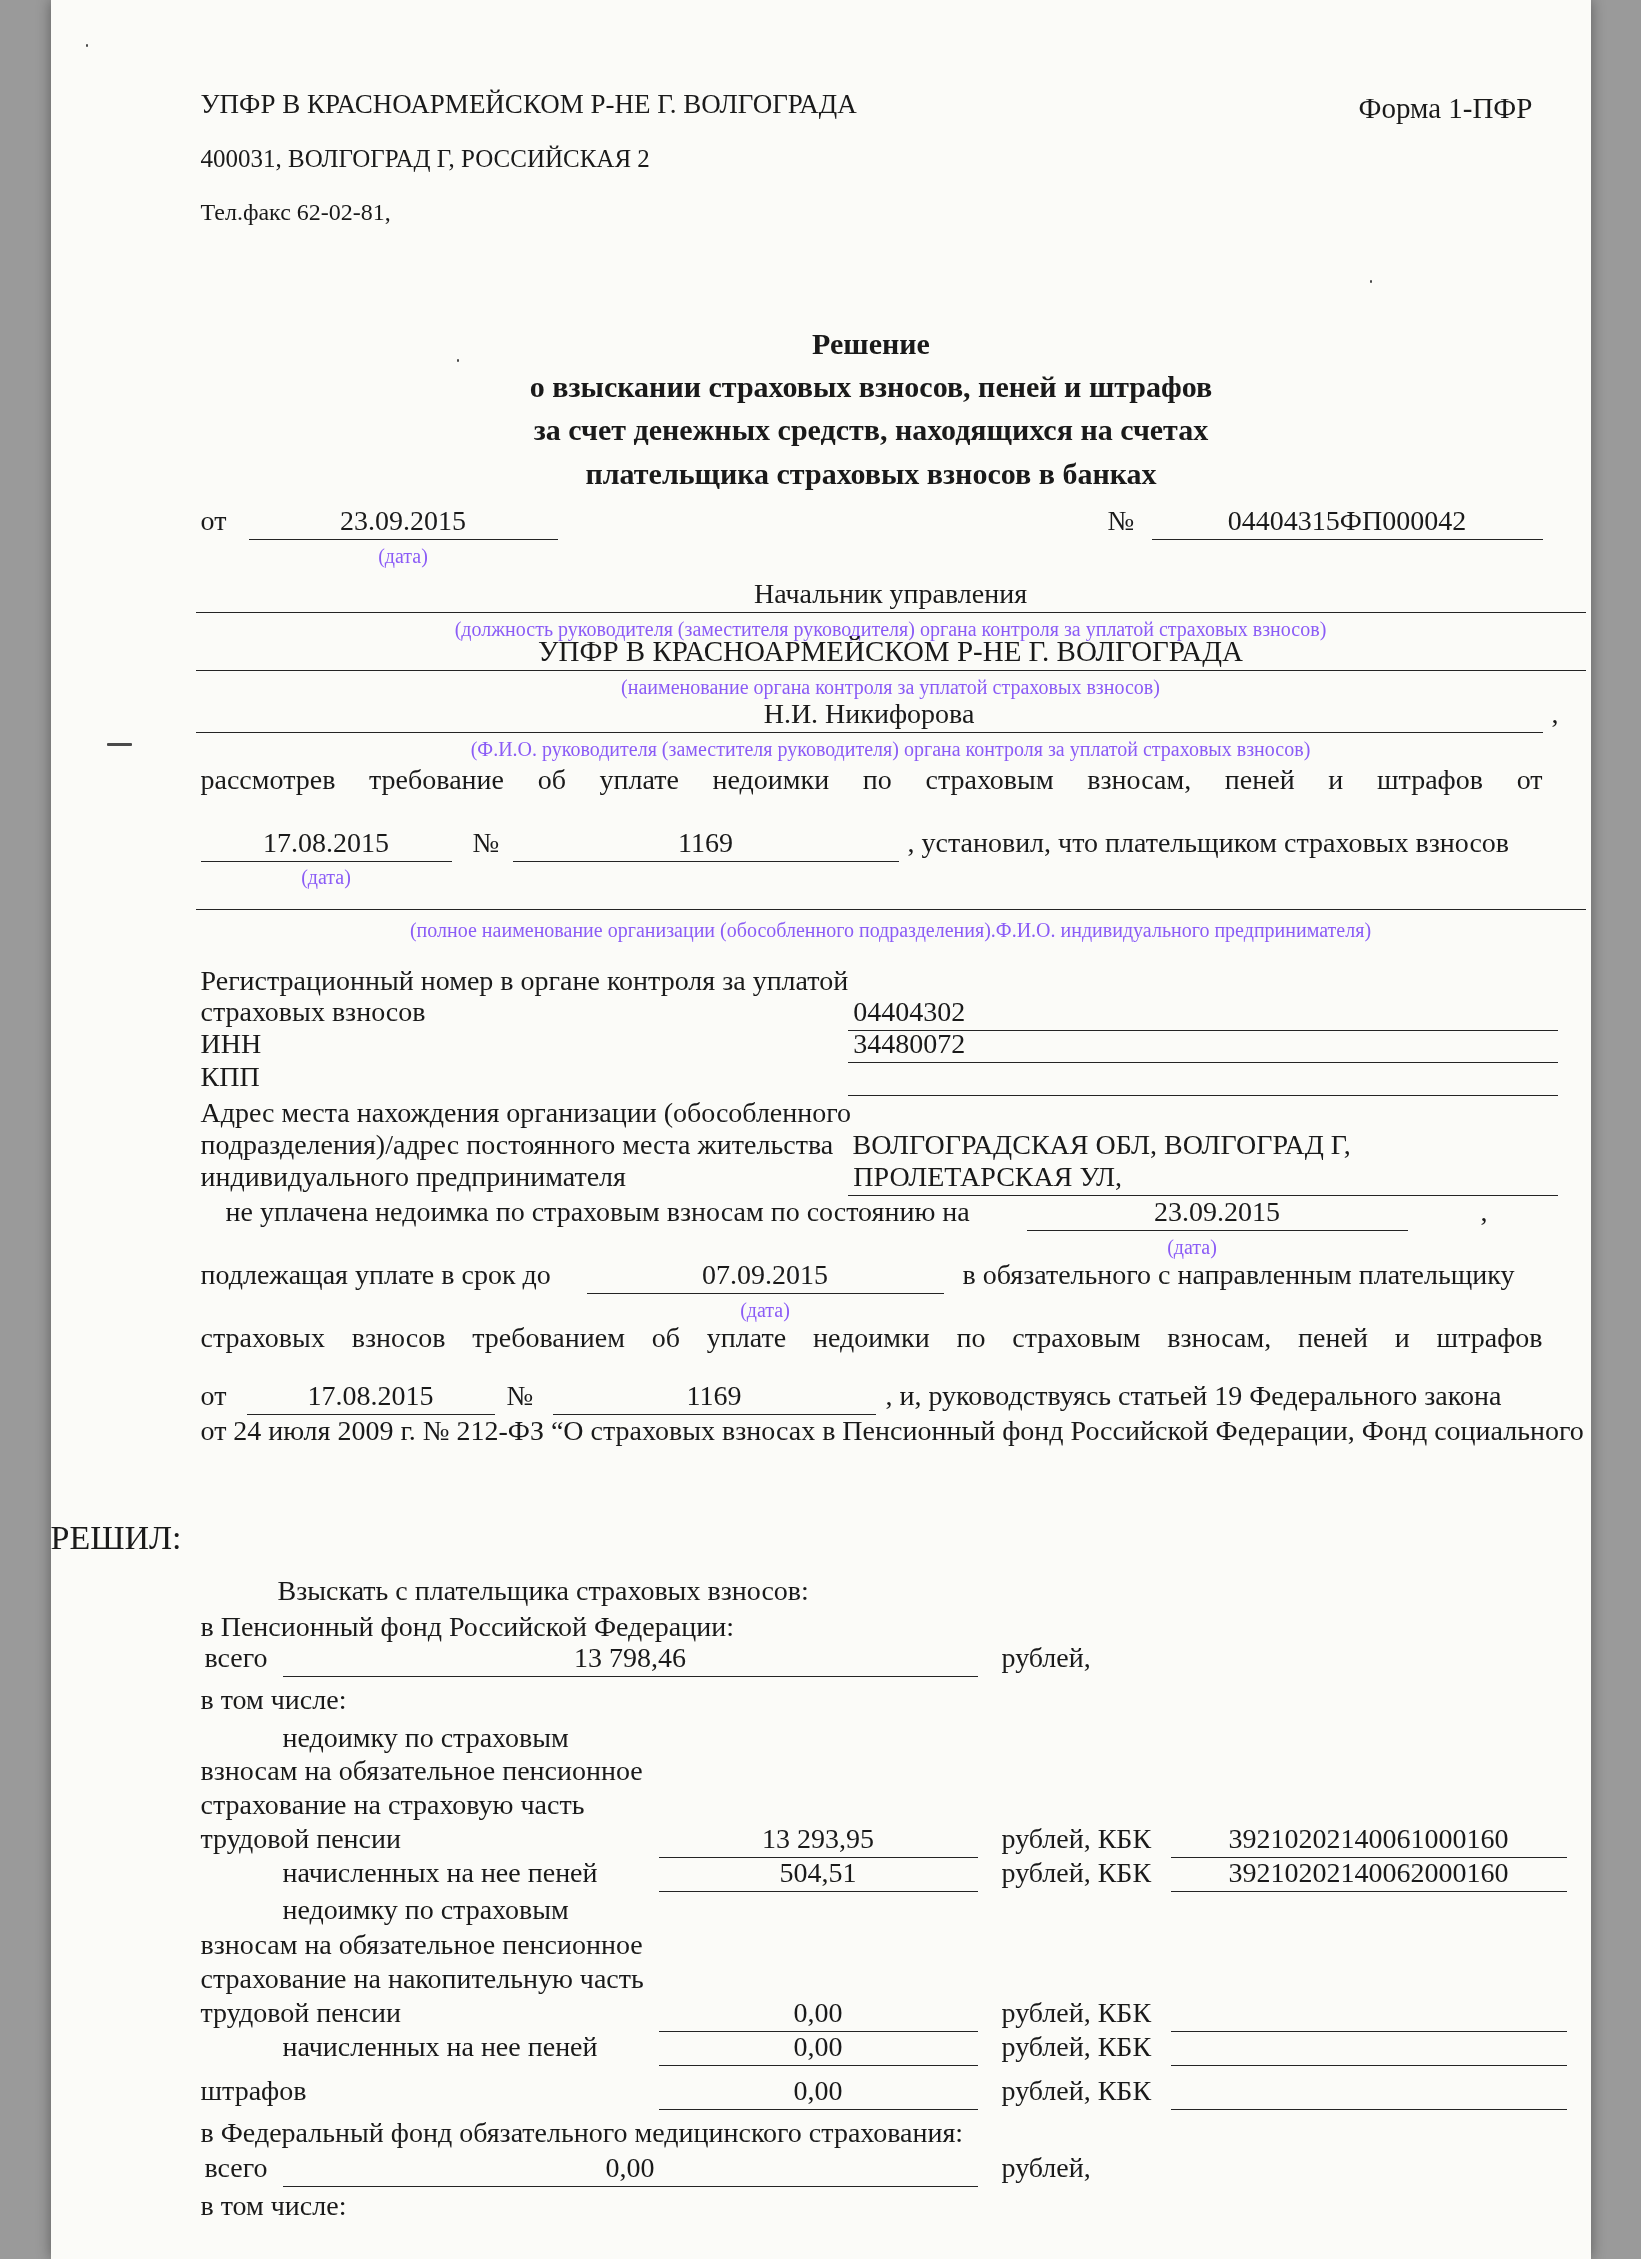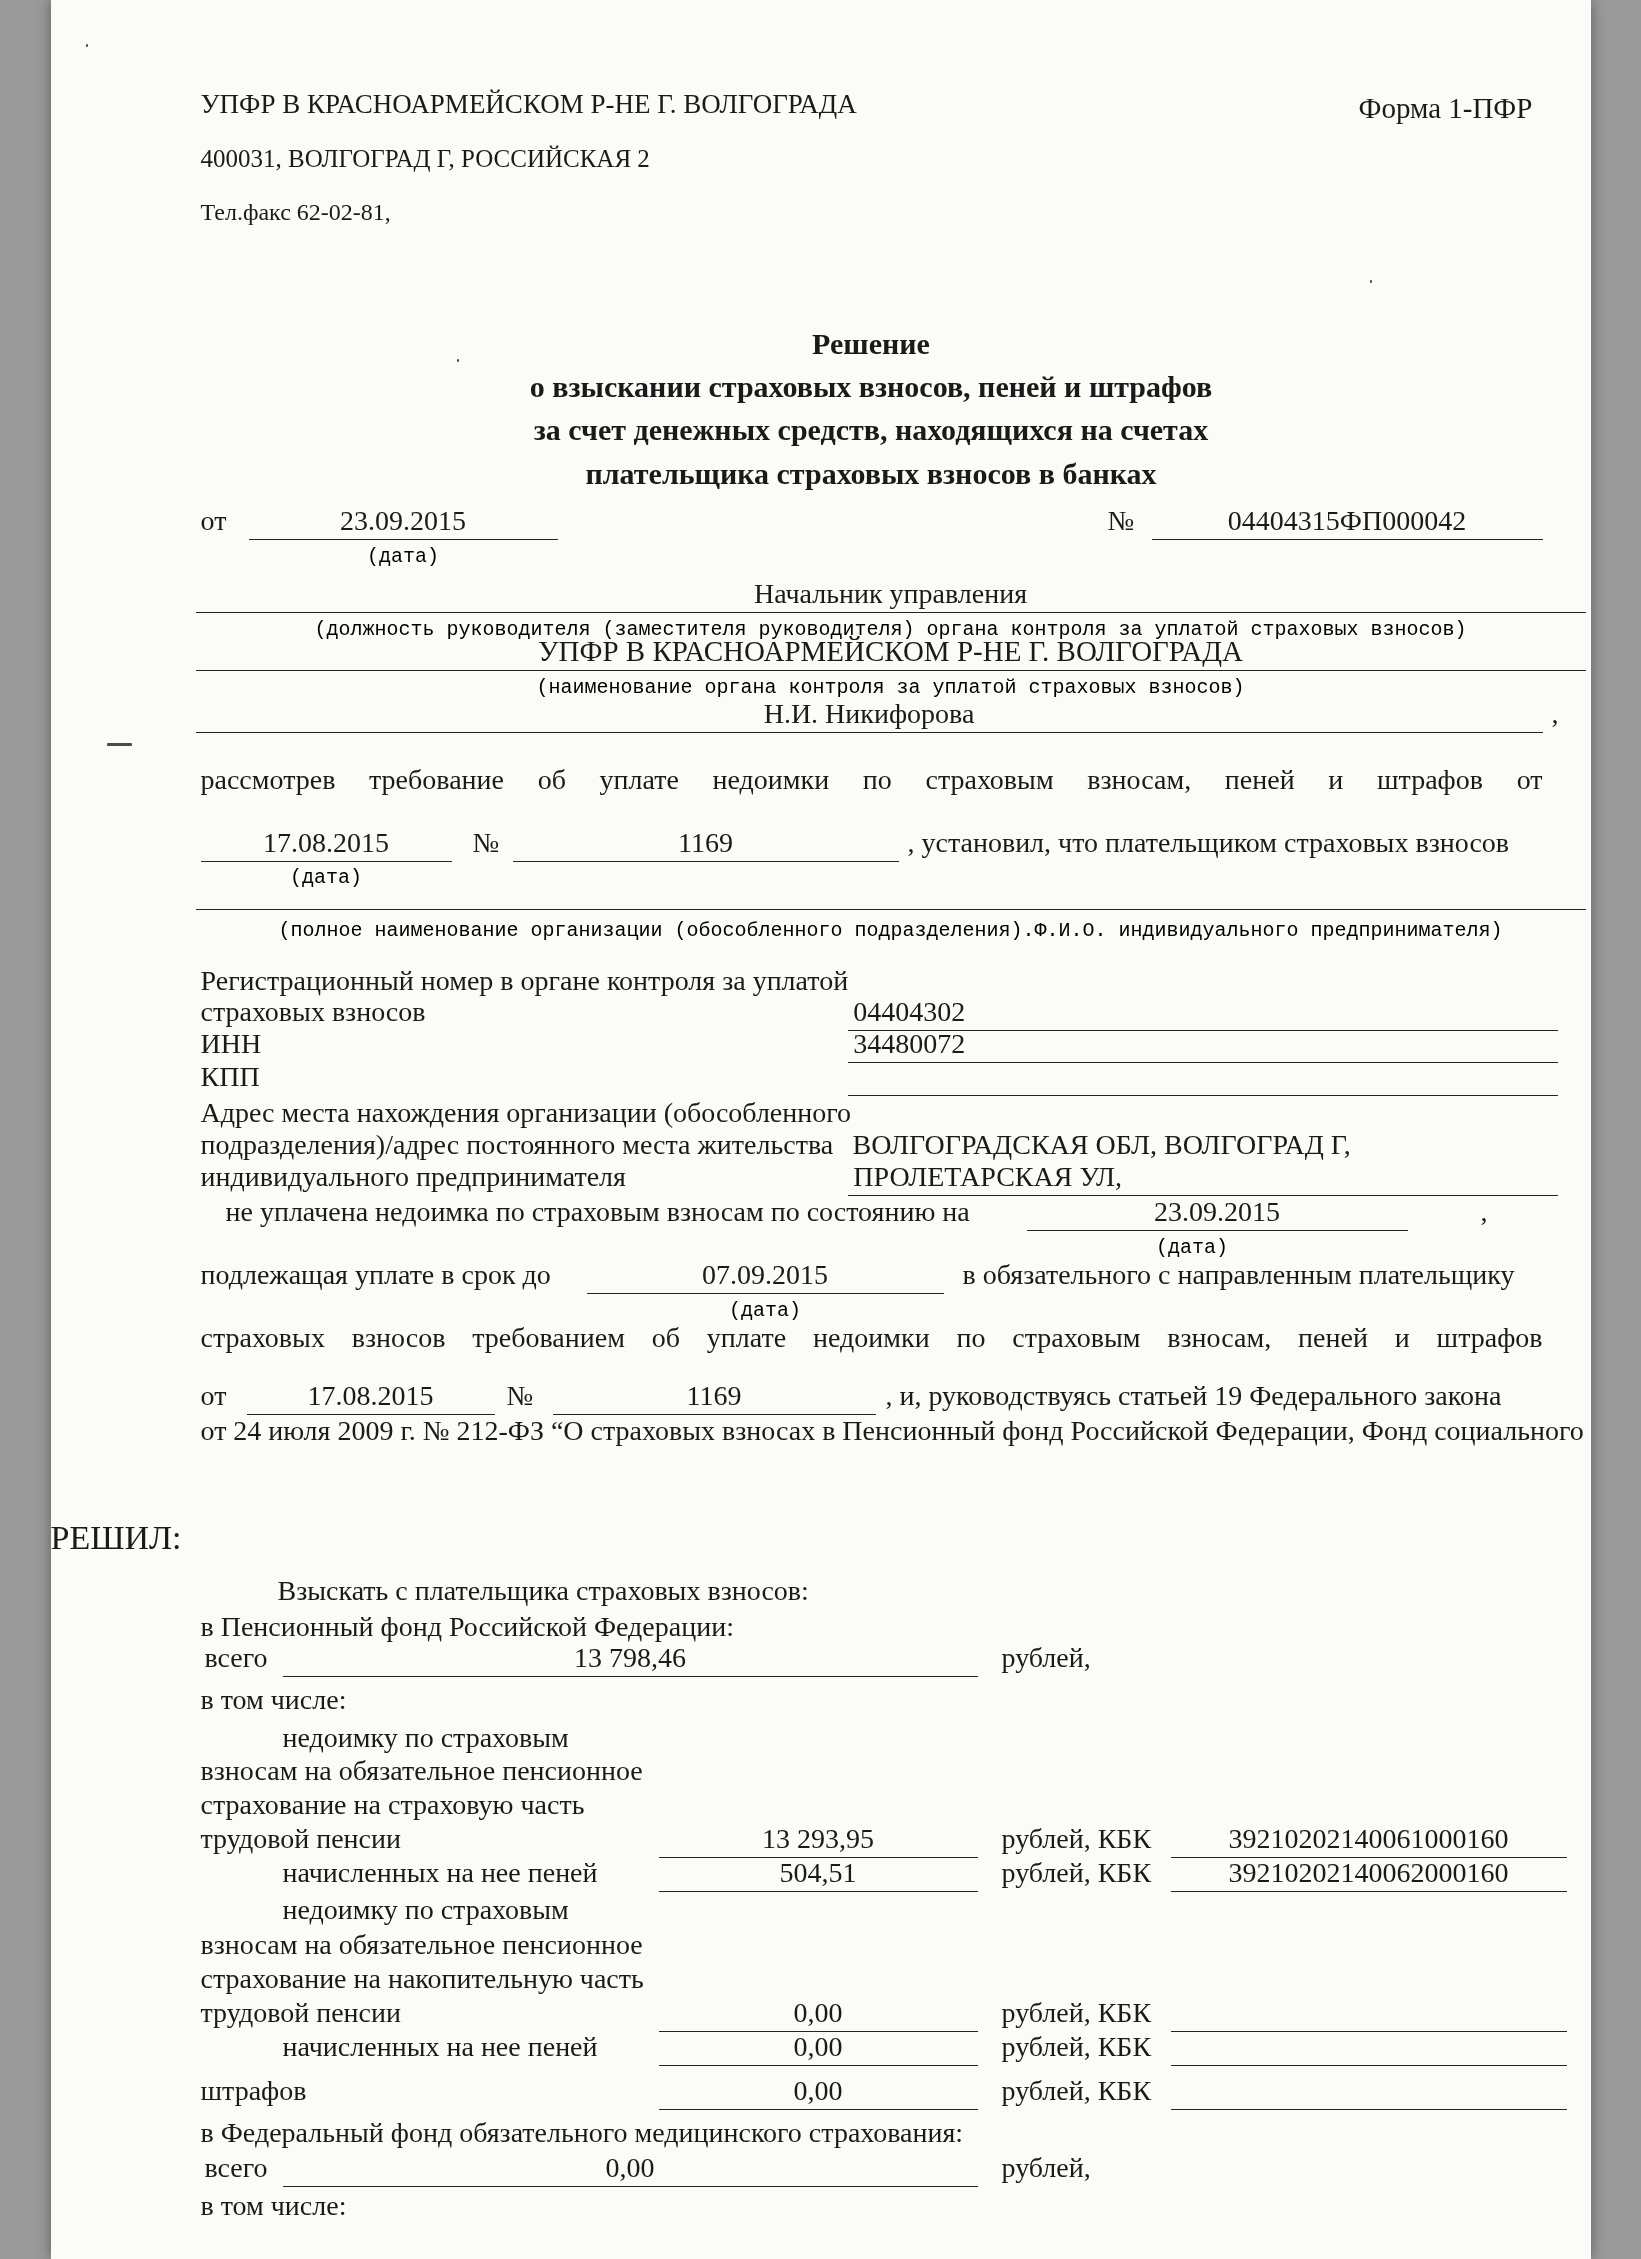--- a/index.html
+++ b/index.html
@@ -12,21 +12,21 @@
     color:#1a1a1a;
     overflow:hidden;
     box-shadow:0 0 13.5px rgba(0,0,0,.4);
   }
   .abs{position:absolute;white-space:nowrap;}
   .row{position:absolute;left:0;top:0;width:1641px;height:39px;}
   .c{position:absolute;top:0;height:35px;line-height:33px;font-size:28px;white-space:nowrap;}
   .ul{border-bottom:1.9px solid #242424;text-align:center;}
   .ul-left{border-bottom:1.9px solid #242424;text-align:left;padding-left:5.8px;}
   .body-t{font-size:28px;line-height:33px;}
-  .cap{font-size:20px;line-height:23px;color:#000000;text-align:center;font-family:Liberation Mono, monospace;}
+  .cap{font-size:20px;line-height:23px;color:#8b5cf6;text-align:center;}
   .just{text-align:justify;text-align-last:justify;white-space:normal;}
   .title-line{font-weight:bold;font-size:30px;line-height:43px;text-align:center;width:1641px;left:0;}
   .hdr{font-size:27px;}
   .center-full{left:145px;width:1390px;text-align:center;}
   .artifact{position:absolute;background:#4a4a4a;border-radius:1px;}
 </style>
 </head>
 <body>
 
 <div class="page">
@@ -56,20 +56,21 @@
 
   <div class="row" style="top:635px;">
     <span class="c ul center-full" style="font-size:29px;">УПФР В КРАСНОАРМЕЙСКОМ Р-НЕ Г. ВОЛГОГРАДА</span>
   </div>
   <div class="abs cap center-full" style="top:676px;">(наименование органа контроля за уплатой страховых взносов)</div>
 
   <div class="row" style="top:697px;">
     <span class="c ul" style="left:145px;width:1347px;">Н.И. Никифорова</span>
     <span class="c" style="left:1501px;">,</span>
   </div>
+  <div class="abs cap center-full" style="top:738px;">(Ф.И.О. руководителя (заместителя руководителя) органа контроля за уплатой страховых взносов)</div>
 
   <div class="abs body-t just" style="left:150px;top:763px;width:1342px;">рассмотрев требование об уплате недоимки по страховым взносам, пеней и штрафов от</div>
 
   <div class="row" style="top:826px;">
     <span class="c ul" style="left:150px;width:251px;">17.08.2015</span>
     <span class="c" style="left:422px;">№</span>
     <span class="c ul" style="left:462px;width:386px;">1169</span>
     <span class="c" style="left:857px;">, установил, что плательщиком страховых взносов</span>
   </div>
   <div class="abs cap" style="left:150px;top:866px;width:251px;">(дата)</div>

